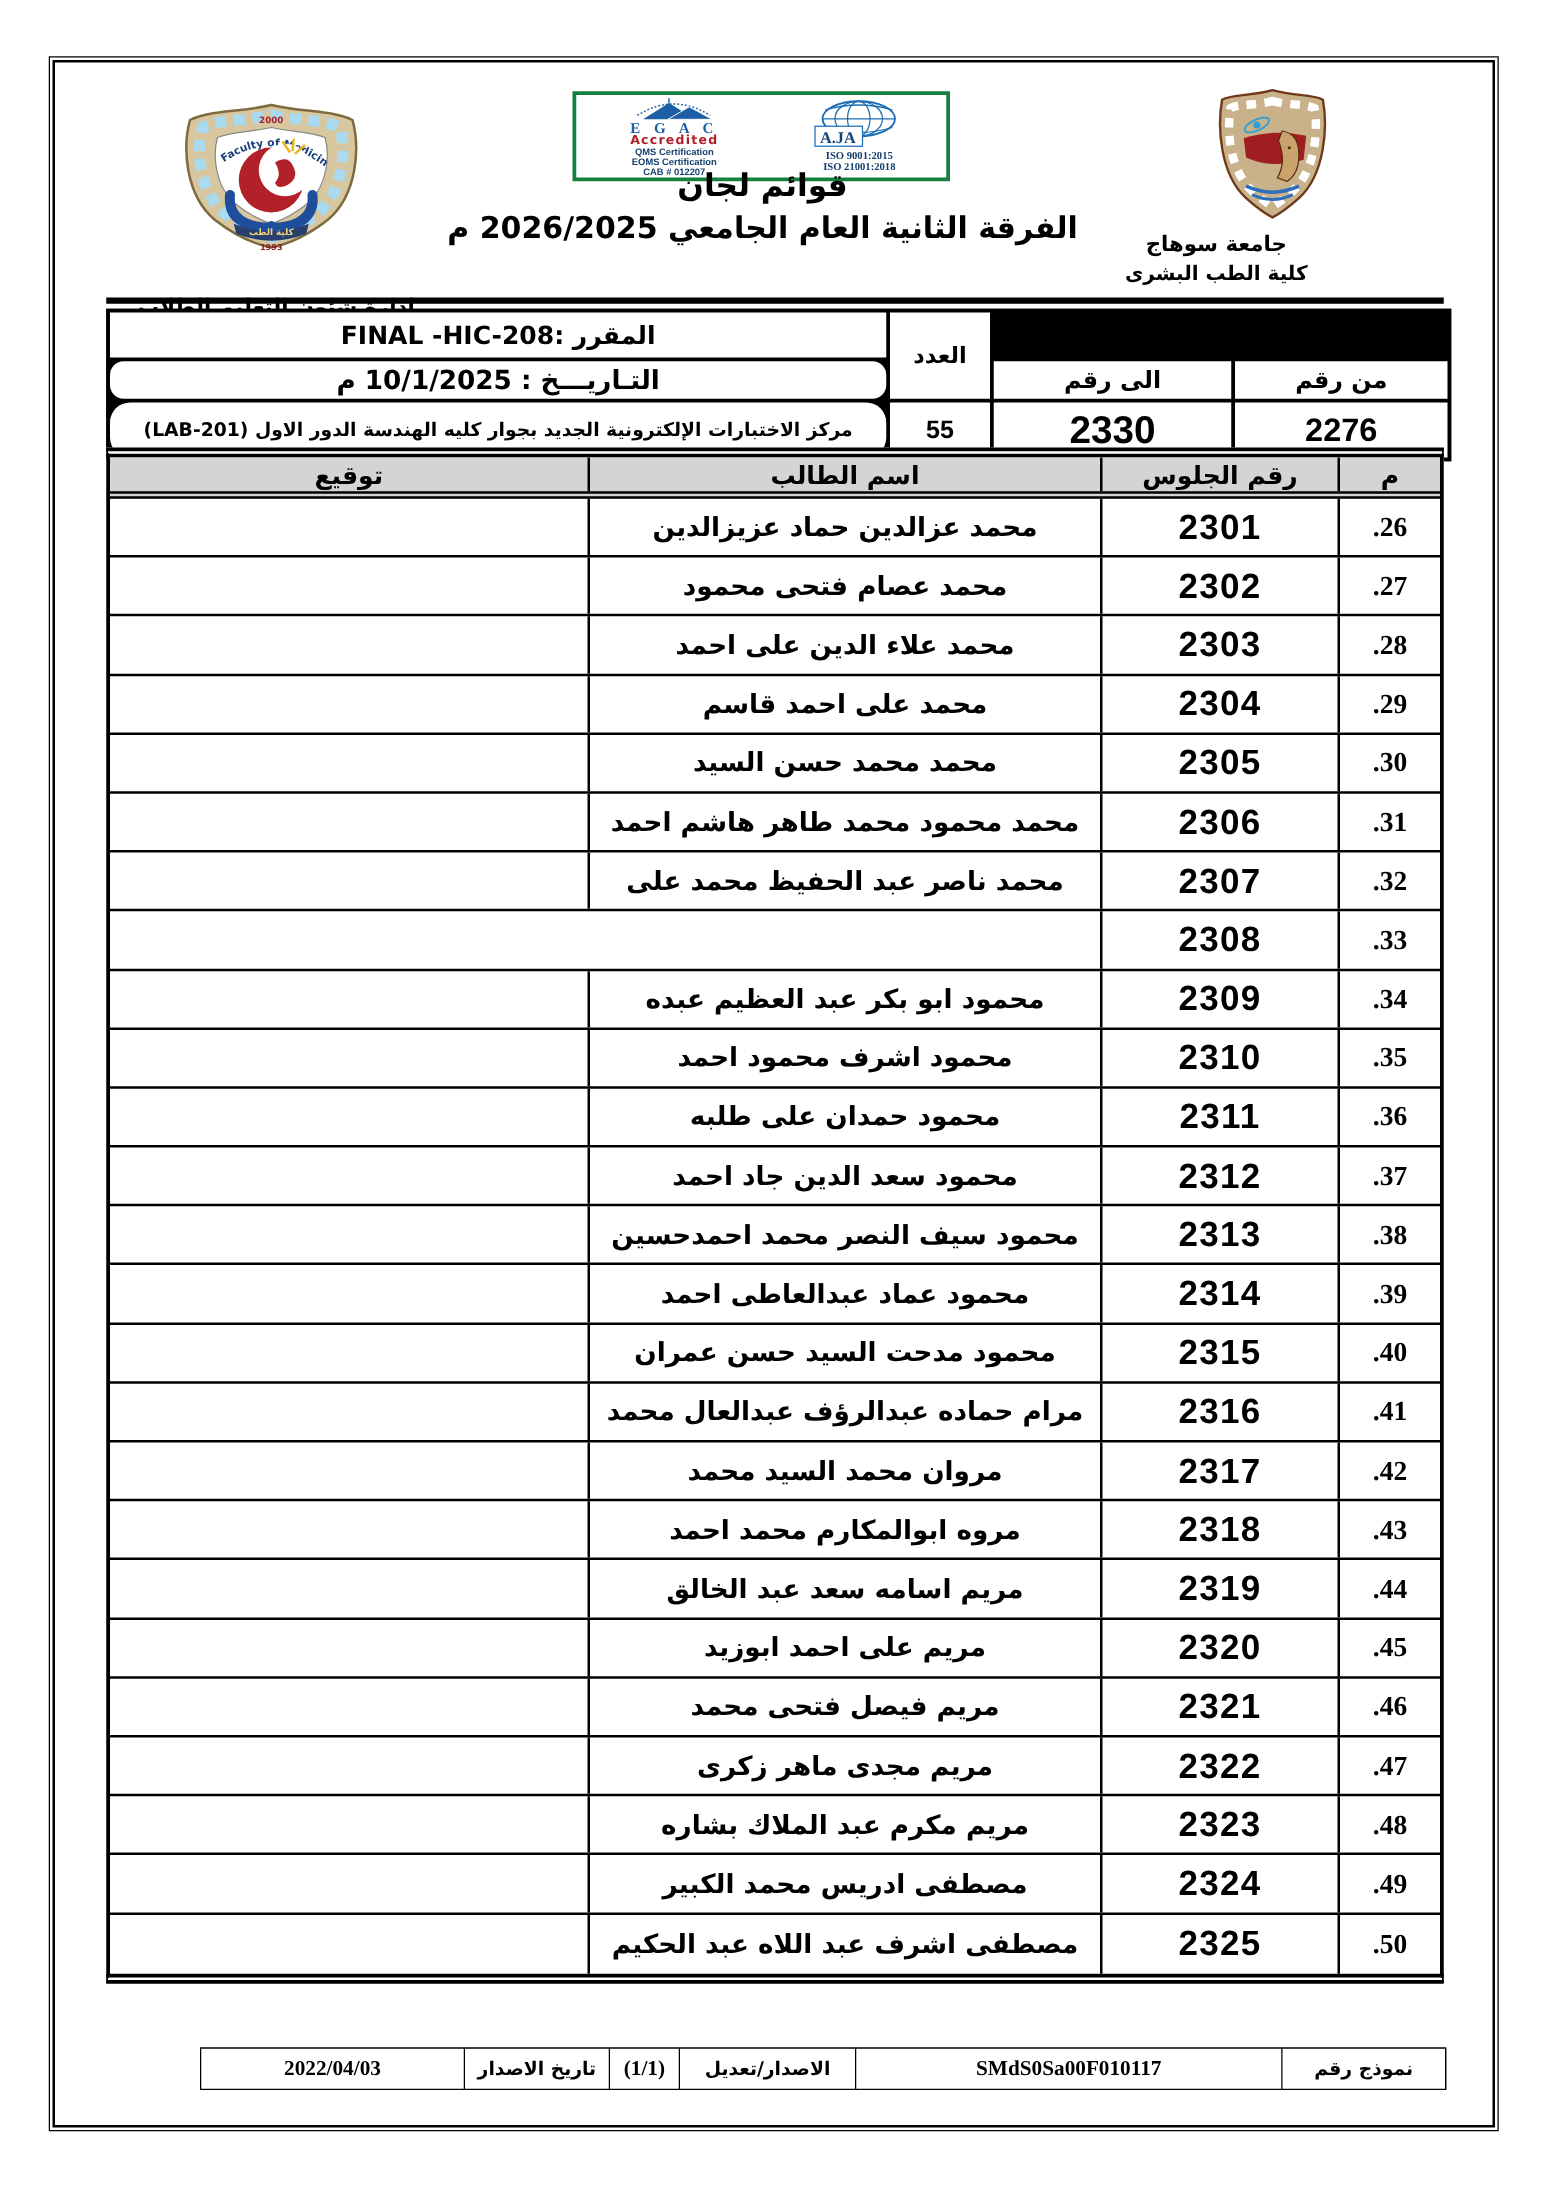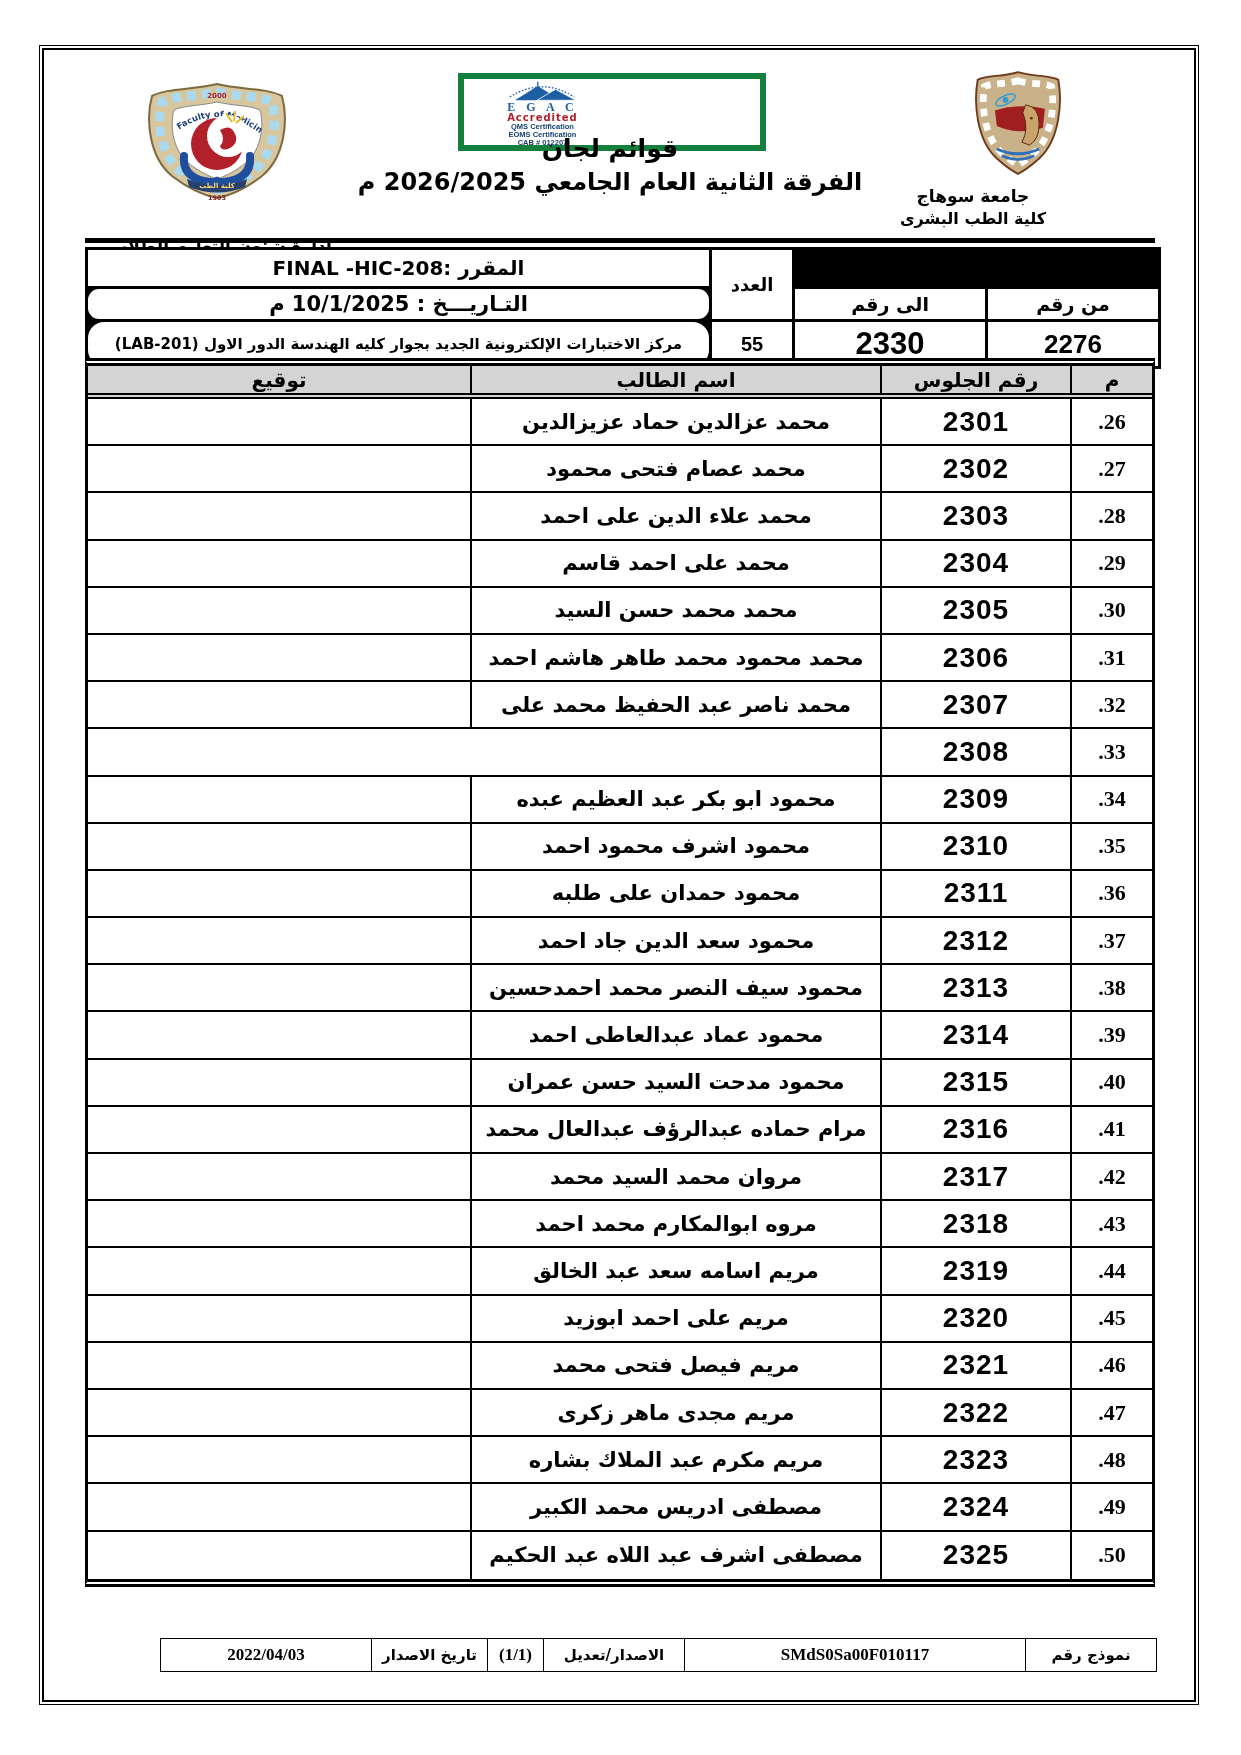--- a/index.html
+++ b/index.html
@@ -7,22 +7,22 @@
         font-family:"DejaVu Sans",sans-serif;font-weight:bold;color:#000;}
   .abs{position:absolute;}
   .center{display:flex;align-items:center;justify-content:center;text-align:center;}
 
   
   .frame{left:42px;top:48px;width:1150px;height:1650px;border:2px solid #000;
          outline:1px solid #000;outline-offset:2px;}
 
   
   .dept-left{left:96px;top:196px;width:250px;font-size:17px;direction:rtl;margin-top:40px;}
-  .cert-box{left:458px;top:73px;width:296px;height:66px;border:6px solid #15803d;background:#fff;
-            display:flex;flex-direction:column;}
+  .cert-box{left:458px;top:73px;width:296px;height:66px;border:3px solid #15803d;background:#fff;
+            display:flex;flex-direction:row;}
   .egac-col{width:53%;display:flex;flex-direction:column;align-items:center;justify-content:flex-start;padding-top:1px;}
   .aja-col{width:47%;display:flex;flex-direction:column;align-items:center;justify-content:flex-start;padding-top:2px;}
   .egac-name{font-family:"Liberation Serif",serif;font-size:12px;letter-spacing:4px;color:#1d5fa5;line-height:11px;}
   .egac-accr{font-size:10px;color:#b2202a;line-height:10px;letter-spacing:1px;}
   .egac-line{font-size:7.5px;color:#16406e;line-height:8px;font-family:"Liberation Sans",sans-serif;}
   .iso-line{font-size:8.5px;color:#16406e;line-height:9px;font-family:"Liberation Serif",serif;}
   .title1{left:400px;top:134px;width:420px;font-size:25px;direction:rtl;text-align:center;}
   .title2{left:320px;top:168px;width:580px;font-size:24px;direction:rtl;text-align:center;}
   .uni-name{left:878px;top:186px;width:190px;font-size:17px;direction:rtl;text-align:center;line-height:21px;}
   .fac-name{left:878px;top:208px;width:190px;font-size:16px;direction:rtl;text-align:center;line-height:21px;}
@@ -114,20 +114,34 @@
         <polygon points="28,24 55,7 82,24" fill="#1d5fa5"></polygon>
         <polygon points="54,24 76,11 100,24" fill="#1d5fa5" stroke="#fff" stroke-width="1"></polygon>
         <line x1="55" y1="7" x2="55" y2="2" stroke="#1d5fa5" stroke-width="1.5"></line>
       </svg>
       <div class="egac-name">E G A C</div>
       <div class="egac-accr">Accredited</div>
       <div class="egac-line">QMS Certification</div>
       <div class="egac-line">EOMS Certification</div>
       <div class="egac-line">CAB # 012207</div>
     </div>
+    <div class="aja-col">
+      <svg width="88" height="42" viewBox="0 0 80 42">
+        <ellipse cx="40" cy="17" rx="29" ry="14" fill="#fff" stroke="#1d6fb5" stroke-width="1.5"></ellipse>
+        <ellipse cx="40" cy="17" rx="19" ry="14" fill="none" stroke="#1d6fb5" stroke-width="1"></ellipse>
+        <ellipse cx="40" cy="17" rx="9" ry="14" fill="none" stroke="#1d6fb5" stroke-width="1"></ellipse>
+        <line x1="11" y1="17" x2="69" y2="17" stroke="#1d6fb5" stroke-width="1"></line>
+        <path d="M13 10 Q40 2 67 10" fill="none" stroke="#1d6fb5" stroke-width="1"></path>
+        <path d="M13 24 Q40 32 67 24" fill="none" stroke="#1d6fb5" stroke-width="1"></path>
+        <rect x="5" y="23" width="38" height="16" fill="#fff" stroke="#1d6fb5" stroke-width="1"></rect>
+        <text x="9" y="36" font-size="13" fill="#14427c" font-family="Liberation Serif, serif">A.JA</text>
+      </svg>
+      <div class="iso-line">ISO 9001:2015</div>
+      <div class="iso-line">ISO 21001:2018</div>
+    </div>
   </div>
 
   <div class="abs title1">قوائم لجان</div>
   <div class="abs title2">الفرقة الثانية العام الجامعي 2026/2025 م</div>
 
   <div class="abs" style="left:970px;top:68px;width:96px;height:112px;">
     <svg width="96" height="112" viewBox="0 0 100 116">
       <path d="M50 4 C66 9 84 7 92 12 C96 34 94 74 72 94 C62 103 54 108 50 110 C46 108 38 103 28 94 C6 74 4 34 8 12 C16 7 34 9 50 4 Z" fill="#c9b289" stroke="#6e3a1a" stroke-width="2"></path>
       <path d="M50 13 C63 17 78 15 85 19 C88 38 86 70 67 88 C59 95 53 99 50 101 C47 99 41 95 33 88 C14 70 12 38 15 19 C22 15 37 17 50 13 Z" fill="none" stroke="#fff" stroke-width="7" stroke-dasharray="8 7"></path>
       <ellipse cx="37" cy="33" rx="11" ry="4.5" fill="none" stroke="#2d9fd8" stroke-width="1.5" transform="rotate(-25 37 33)"></ellipse>

